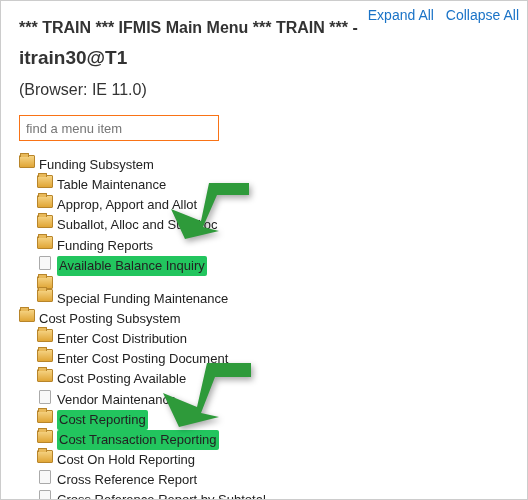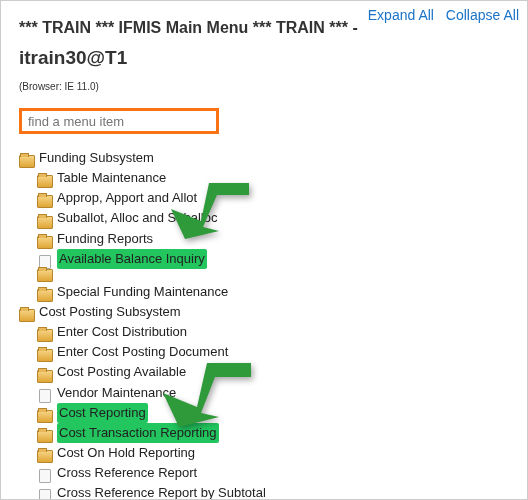--- a/index.html
+++ b/index.html
@@ -34,41 +34,41 @@
     margin-top: 10px;
     margin-bottom: 10px;
   }
   .user {
     font-size: 19px;
     font-weight: bold;
     color: #333;
     margin-bottom: 12px;
   }
   .browser {
-    font-size: 10px;
+    font-size: 16px;
     color: #333;
     margin-bottom: 16px;
   }
   .search {
     width: 200px;
     height: 26px;
-    border: 3px solid #f97316;
+    border: 1px solid #f97316;
     padding: 2px 6px;
     font-size: 13px;
     color: #888;
     margin-bottom: 14px;
   }
   .tree {
     font-size: 13px;
     color: #222;
     line-height: 1.55;
   }
   .tree-row {
     display: flex;
-    align-items: flex-end;
+    align-items: flex-start;
     white-space: nowrap;
   }
   .ind-0 { padding-left: 0px; }
   .ind-1 { padding-left: 18px; }
   .icon {
     display: inline-block;
     width: 16px;
     height: 13px;
     margin-right: 4px;
     flex-shrink: 0;

